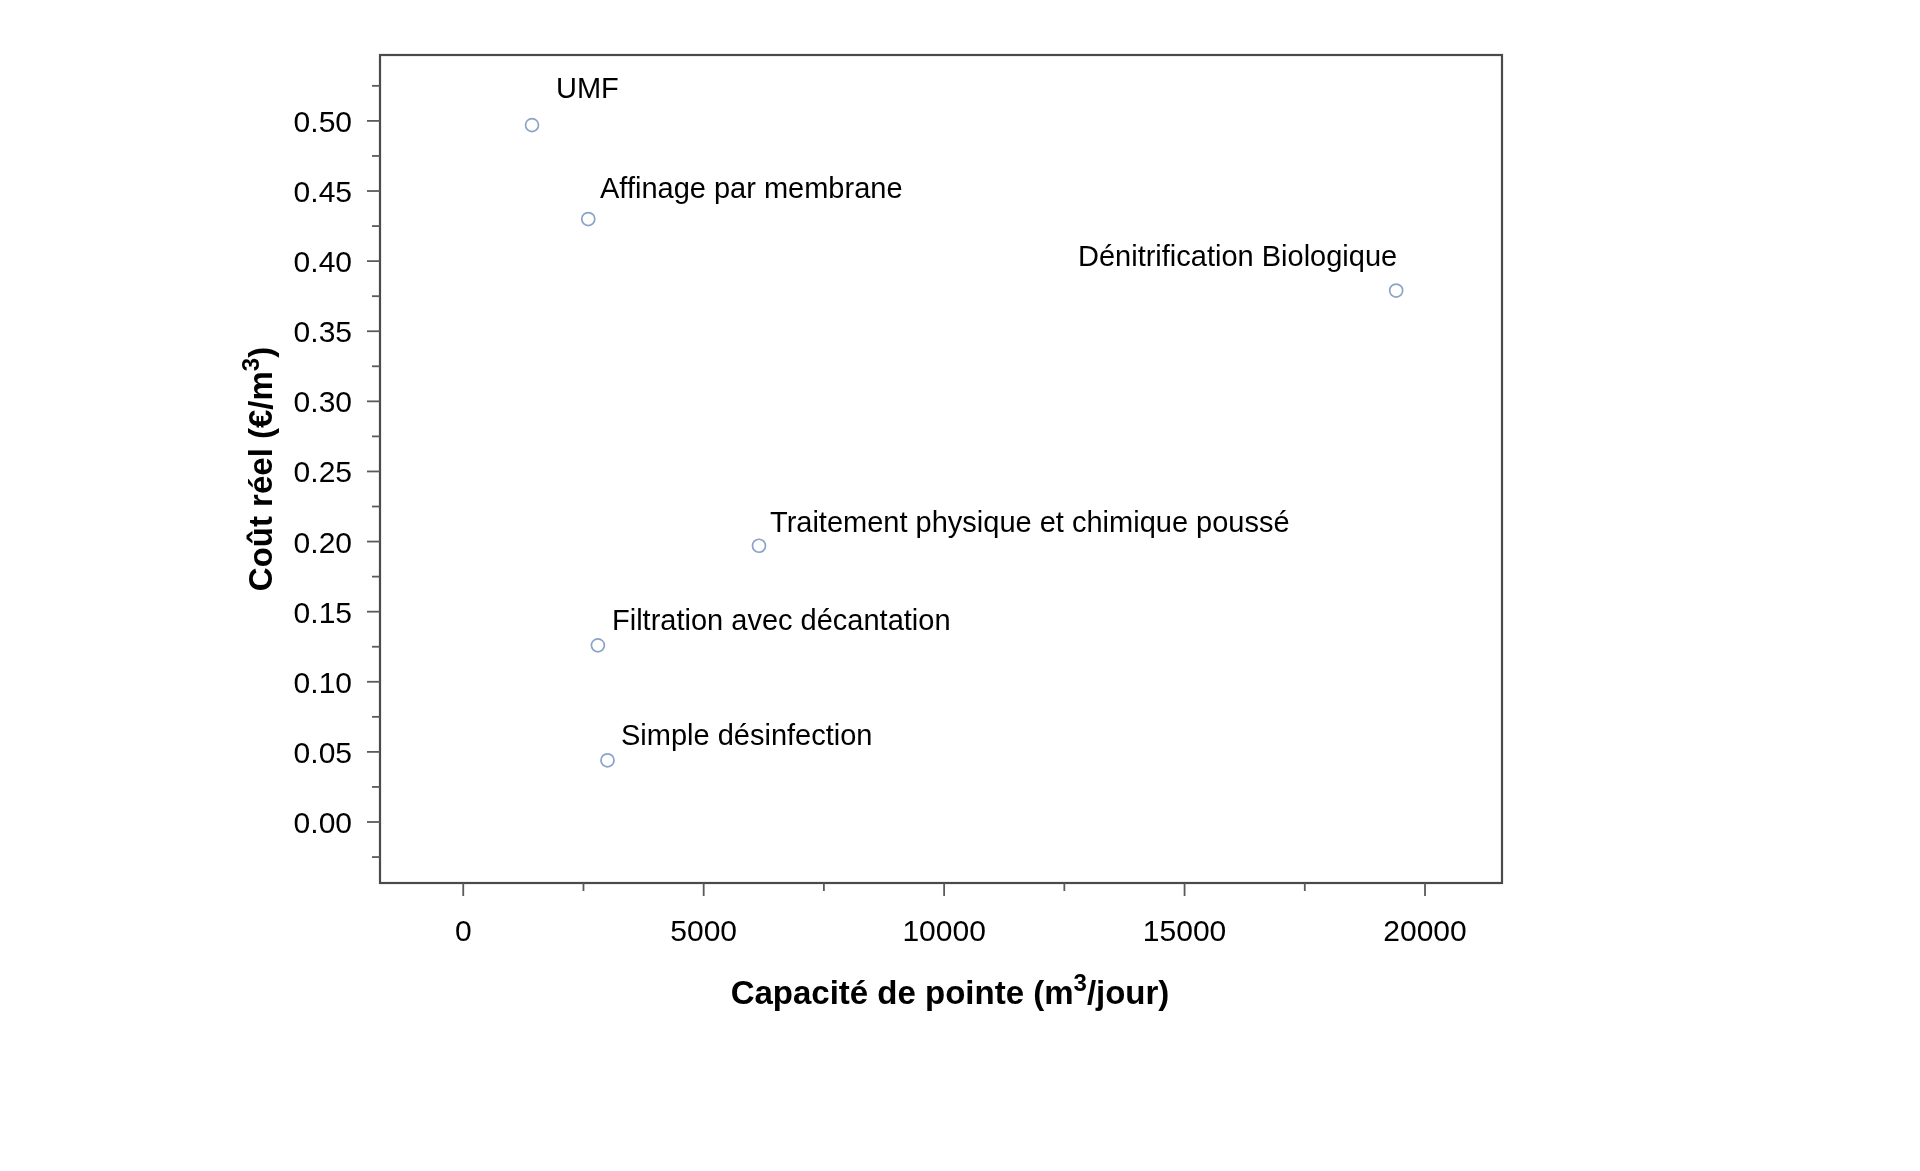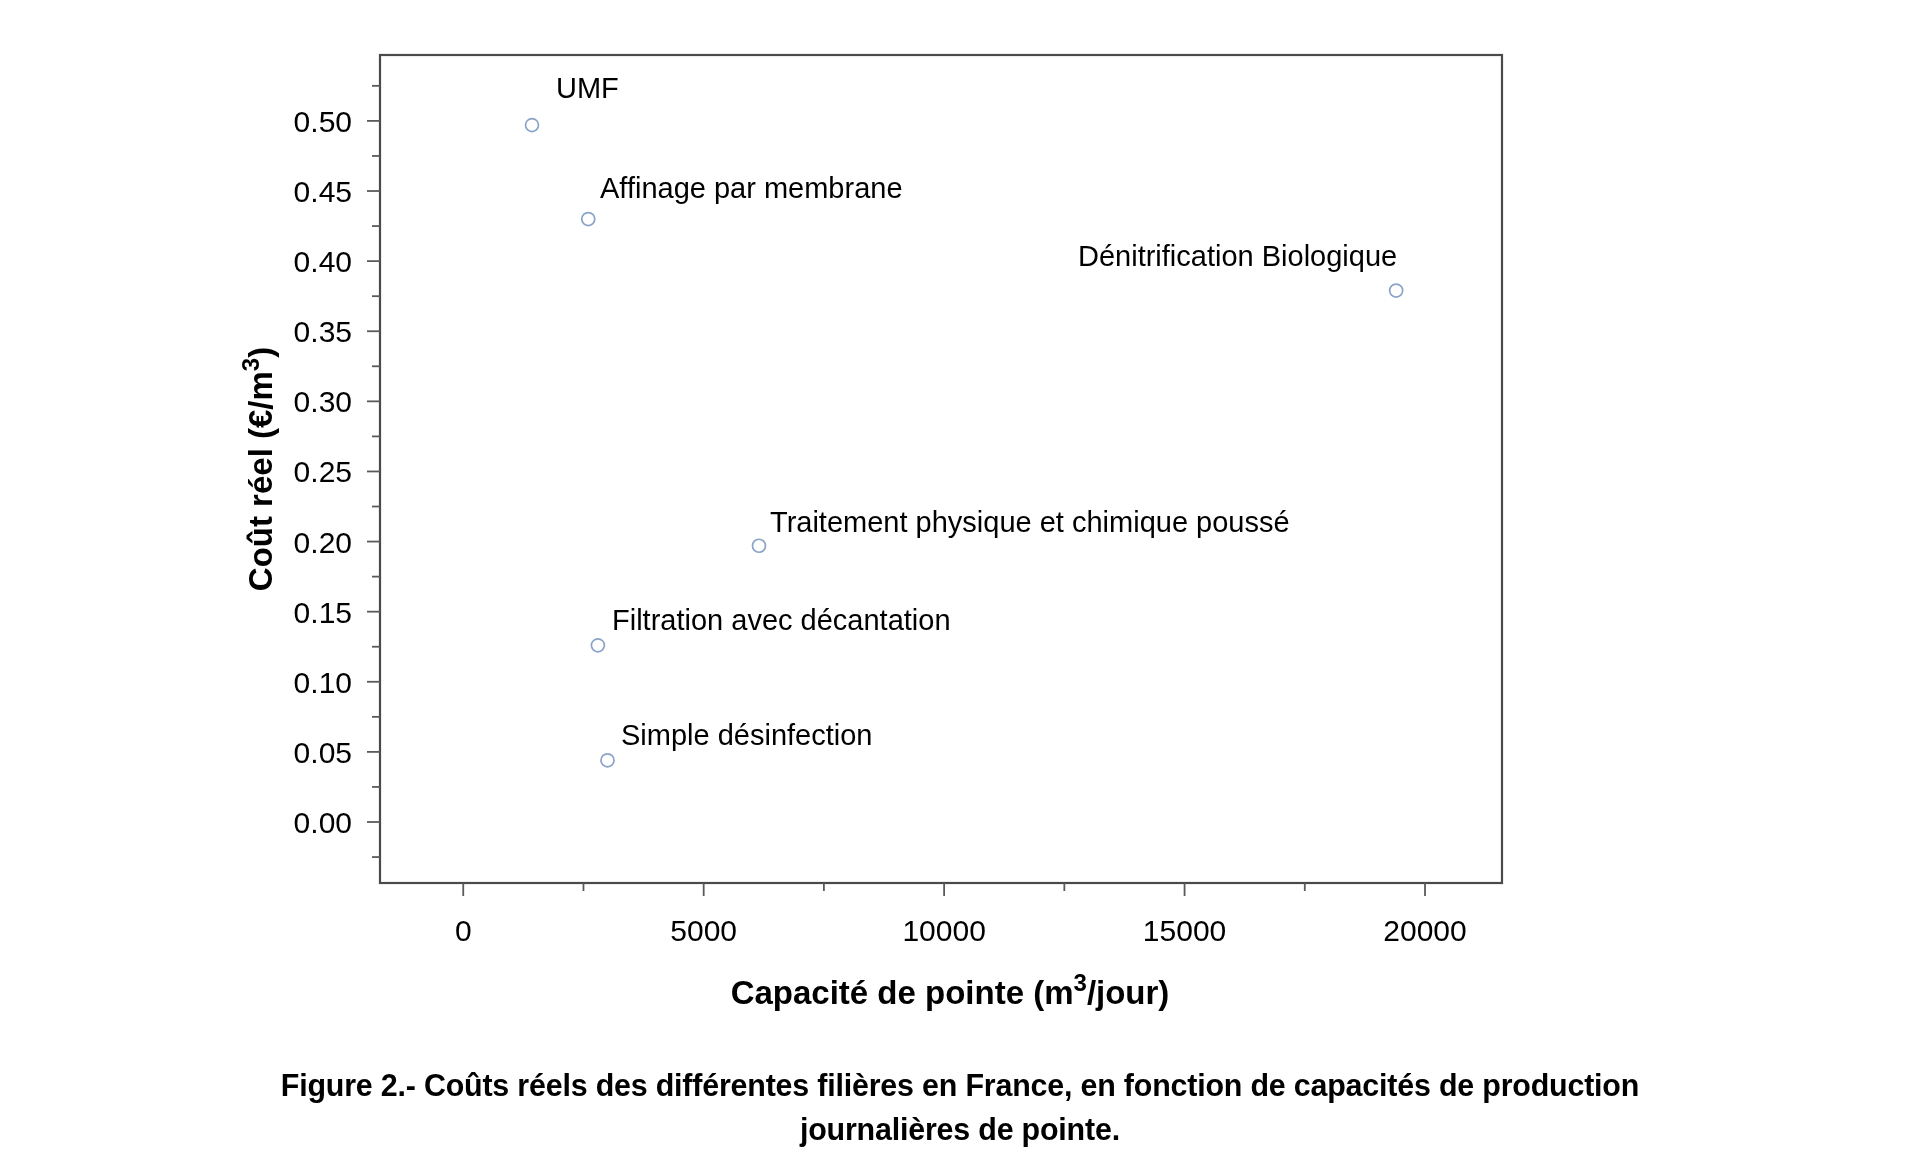--- a/index.html
+++ b/index.html
@@ -113,19 +113,13 @@
       <text x="600" y="198" text-anchor="start" class="point-label">Affinage par membrane</text>
       <circle cx="1396.1572947025543" cy="290.5698560541914" r="6.5" fill="none" stroke="#8ba3c7" stroke-width="1.7"></circle>
       <text x="1078" y="266" text-anchor="start" class="point-label">Dénitrification Biologique</text>
       <circle cx="758.9851705811761" cy="545.770533446232" r="6.5" fill="none" stroke="#8ba3c7" stroke-width="1.7"></circle>
       <text x="770" y="532" text-anchor="start" class="point-label">Traitement physique et chimique poussé</text>
       <circle cx="597.8888222184125" cy="645.3268416596105" r="6.5" fill="none" stroke="#8ba3c7" stroke-width="1.7"></circle>
       <text x="612" y="630" text-anchor="start" class="point-label">Filtration avec décantation</text>
       <circle cx="607.5065146579805" cy="760.307366638442" r="6.5" fill="none" stroke="#8ba3c7" stroke-width="1.7"></circle>
       <text x="621" y="745" text-anchor="start" class="point-label">Simple désinfection</text>
     </svg>
-  <div id="caption">
-    <div class="caption-inner">
-      <div>Figure 2.- Coûts réels des différentes filières en France, en fonction de capacités de production</div>
-      <div>journalières de pointe.</div>
-    </div>
-  </div>
 </div>
 
 </body></html>

